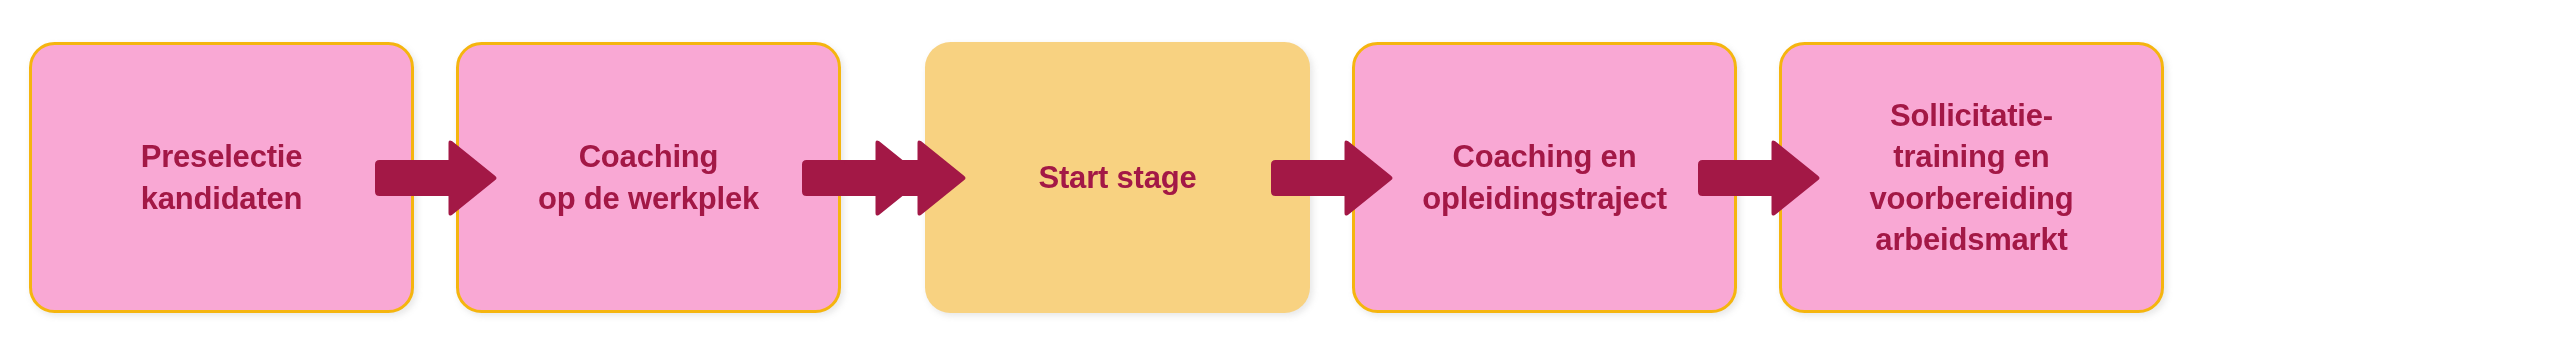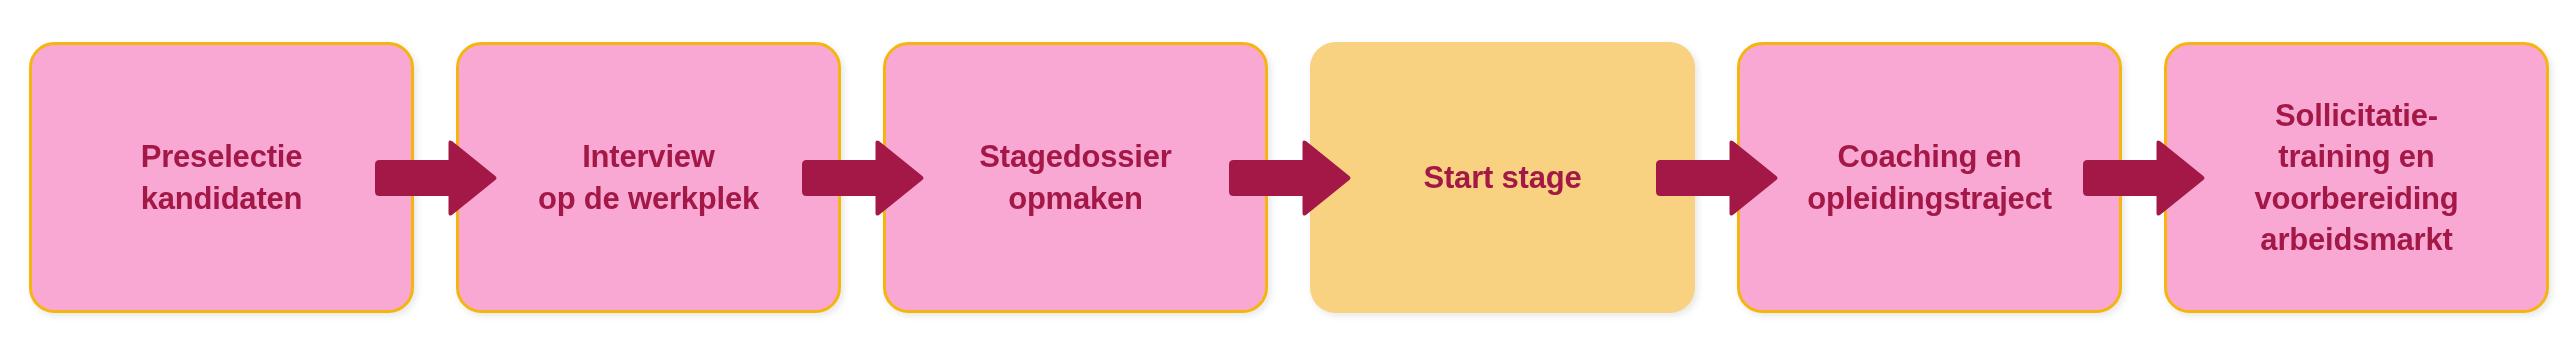--- a/index.html
+++ b/index.html
@@ -110,34 +110,30 @@
 kandidaten</span>
     </div>
 
     <div class="arrow-wrap" style="width: 126px; margin-left: -42px; margin-right: -42px;">
       <svg viewBox="0 0 168 104" xmlns="http://www.w3.org/2000/svg" style="width: 126px;">
         <path d="M4 34 Q4 28 10 28 L102 28 L102 5 Q102 0 107 3 L164 49 Q168 52 164 55 L107 101 Q102 104 102 99 L102 76 L10 76 Q4 76 4 70 Z" fill="#A31846"></path>
       </svg>
     </div>
 
     <div class="step-box w-2" style="width: 385px;">
-      <span class="step-label">Interview
+      <span class="step-label">Coaching
 op de werkplek</span>
     </div>
 
     <div class="arrow-wrap" style="width: 126px; margin-left: -42px; margin-right: -42px;">
       <svg viewBox="0 0 168 104" xmlns="http://www.w3.org/2000/svg" style="width: 126px;">
         <path d="M4 34 Q4 28 10 28 L102 28 L102 5 Q102 0 107 3 L164 49 Q168 52 164 55 L107 101 Q102 104 102 99 L102 76 L10 76 Q4 76 4 70 Z" fill="#A31846"></path>
       </svg>
     </div>
 
-    <div class="step-box w-3" style="width: 385px;">
-      <span class="step-label">Stagedossier
-opmaken</span>
-    </div>
 
     <div class="arrow-wrap" style="width: 126px; margin-left: -42px; margin-right: -42px;">
       <svg viewBox="0 0 168 104" xmlns="http://www.w3.org/2000/svg" style="width: 126px;">
         <path d="M4 34 Q4 28 10 28 L102 28 L102 5 Q102 0 107 3 L164 49 Q168 52 164 55 L107 101 Q102 104 102 99 L102 76 L10 76 Q4 76 4 70 Z" fill="#A31846"></path>
       </svg>
     </div>
 
     <div class="step-box filled w-4" style="width: 385px;">
       <span class="step-label">Start stage</span>
     </div>

